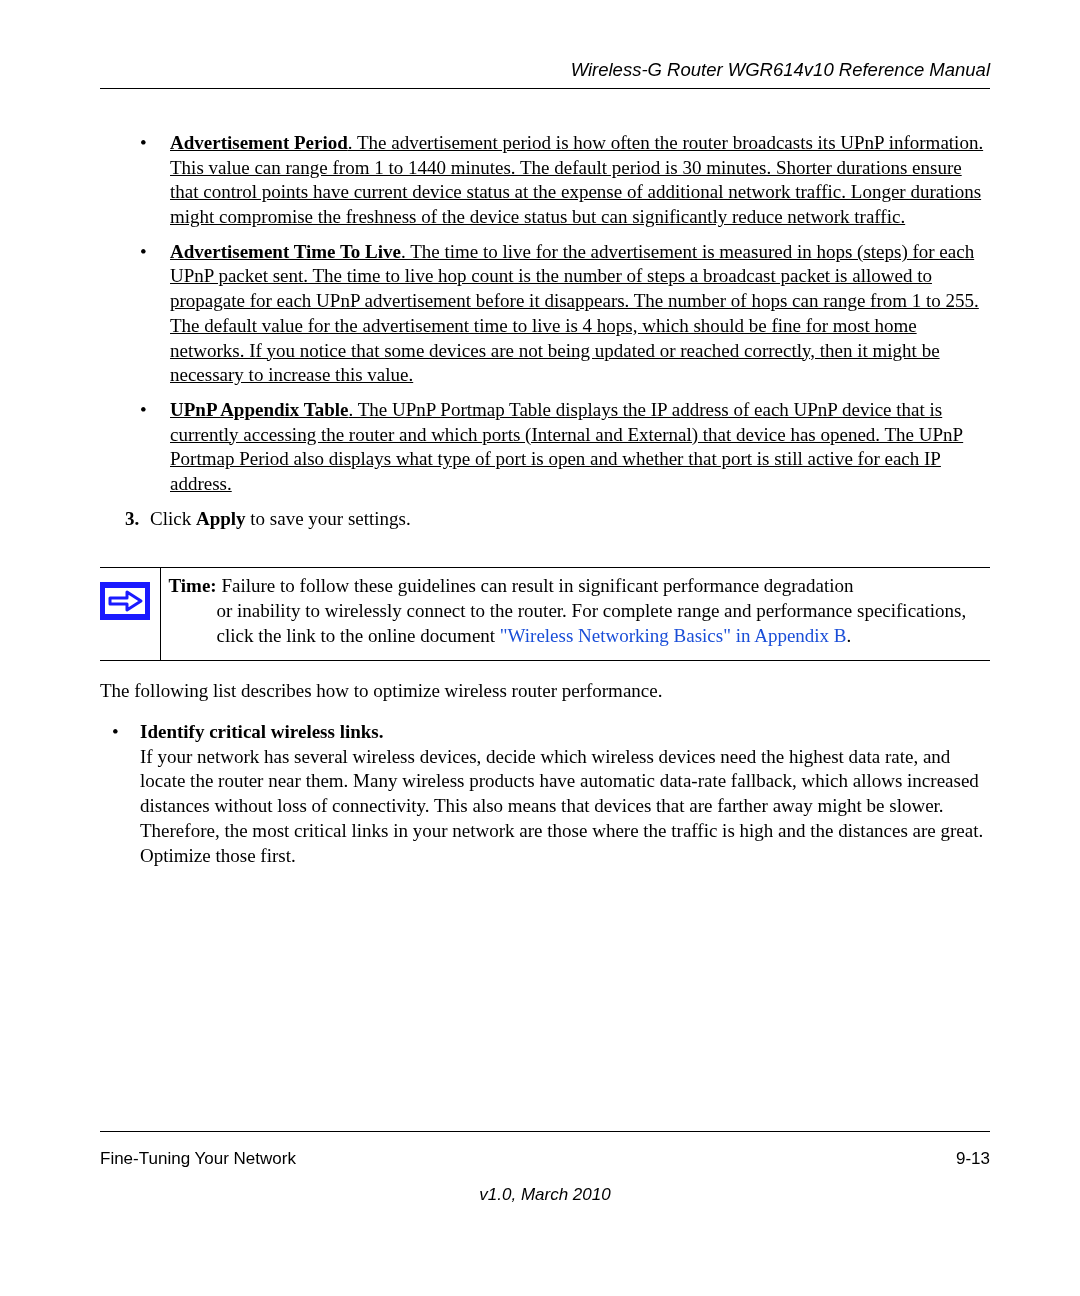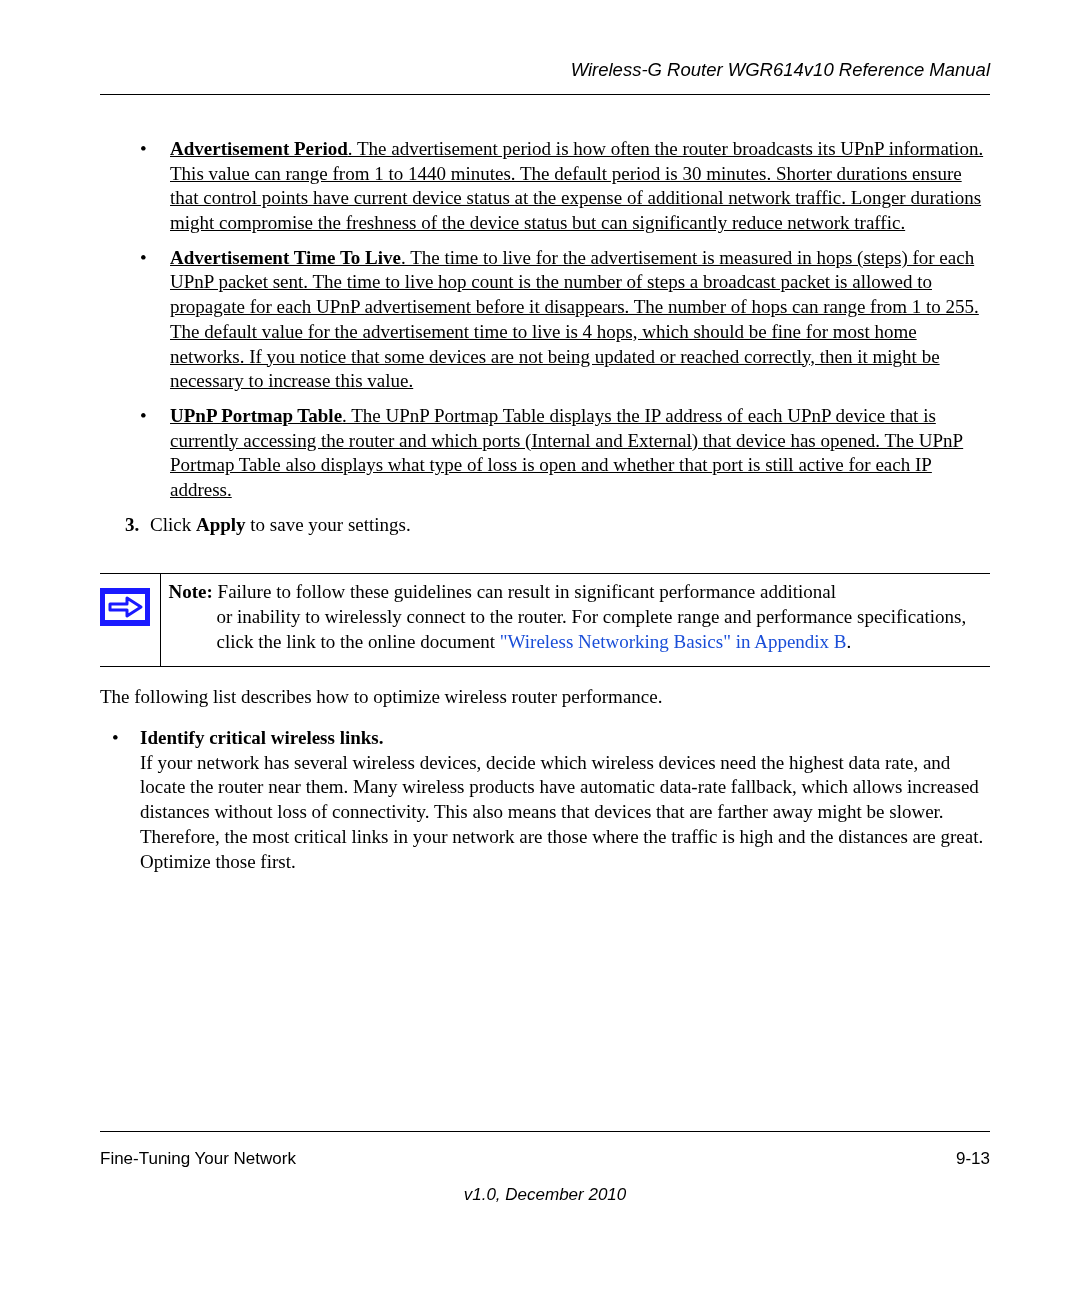--- a/index.html
+++ b/index.html
@@ -18,21 +18,21 @@
     left: 100px;
     right: 90px;
     top: 58px;
     bottom: 80px;
   }
   .header {
     text-align: right;
     font-style: italic;
     font-family: Arial, Helvetica, sans-serif;
     font-size: 18.5px;
-    padding-bottom: 12px;
+    padding-bottom: 6px;
     border-bottom: 1.2px solid #000;
     margin-bottom: 42px;
   }
   .bullet-list { list-style: none; }
   .bullet-list > li {
     position: relative;
     padding-left: 70px;
     margin-bottom: 10px;
     line-height: 1.3;
     text-decoration: underline;
@@ -143,21 +143,21 @@
   <div class="header">Wireless-G Router WGR614v10 Reference Manual</div>
 
   <ul class="bullet-list">
     <li>
       <span class="bold">Advertisement Period</span><span>. The advertisement period is how often the router broadcasts its UPnP information. This value can range from 1 to 1440 minutes. The default period is 30 minutes. Shorter durations ensure that control points have current device status at the expense of additional network traffic. Longer durations might compromise the freshness of the device status but can significantly reduce network traffic.</span>
     </li>
     <li>
       <span class="bold">Advertisement Time To Live</span><span>. The time to live for the advertisement is measured in hops (steps) for each UPnP packet sent. The time to live hop count is the number of steps a broadcast packet is allowed to propagate for each UPnP advertisement before it disappears. The number of hops can range from 1 to 255. The default value for the advertisement time to live is 4 hops, which should be fine for most home networks. If you notice that some devices are not being updated or reached correctly, then it might be necessary to increase this value.</span>
     </li>
     <li>
-      <span class="bold">UPnP Portmap Table</span><span>. The UPnP Portmap Table displays the IP address of each UPnP device that is currently accessing the router and which ports (Internal and External) that device has opened. The UPnP Portmap Table also displays what type of loss is open and whether that port is still active for each IP address.</span>
+      <span class="bold">UPnP Appendix Table</span><span>. The UPnP Portmap Table displays the IP address of each UPnP device that is currently accessing the router and which ports (Internal and External) that device has opened. The UPnP Portmap Period also displays what type of port is open and whether that port is still active for each IP address.</span>
     </li>
   </ul>
 
   <p class="step">
     <span class="step-no">3.</span><span>Click </span><span class="bold">Apply</span><span> to save your settings.</span>
   </p>
 
 
 
   <table class="note-table">
@@ -165,21 +165,21 @@
         <tr>
       <td class="note-icon-cell">
         <div class="note-icon">
           <svg width="40" height="26" viewBox="0 0 40 26">
             <rect x="0" y="0" width="40" height="26" fill="#fff"></rect>
             <polygon points="5,10 22,10 22,4 36,13 22,22 22,16 5,16" fill="none" stroke="#1a1aff" stroke-width="3" stroke-linejoin="round"></polygon>
           </svg>
         </div>
       </td>
       <td class="note-body-cell">
-        <span class="bold">Note:</span><span> Failure to follow these guidelines can result in significant performance additional</span>
+        <span class="bold">Time:</span><span> Failure to follow these guidelines can result in significant performance degradation</span>
         <span class="indent">
           <span>or inability to wirelessly connect to the router. For complete range and performance specifications, click the link to the online document </span><a href="#" class="link">"Wireless Networking Basics" in Appendix B</a><span>.</span>
         </span>
       </td>
     </tr>
   </tbody>
     </table>
 
   <p class="afterlist">The following list describes how to optimize wireless router performance.</p>
 
@@ -189,14 +189,14 @@
       <span class="item-body">If your network has several wireless devices, decide which wireless devices need the highest data rate, and locate the router near them. Many wireless products have automatic data-rate fallback, which allows increased distances without loss of connectivity. This also means that devices that are farther away might be slower. Therefore, the most critical links in your network are those where the traffic is high and the distances are great. Optimize those first.</span>
     </li>
   </ul>
 </div>
 
 <div class="footer">
   <div class="footer-row">
     <span>Fine-Tuning Your Network</span>
     <span>9-13</span>
   </div>
-  <div class="footer-ver">v1.0, December 2010</div>
+  <div class="footer-ver">v1.0, March 2010</div>
 </div>
 
 </body></html>

